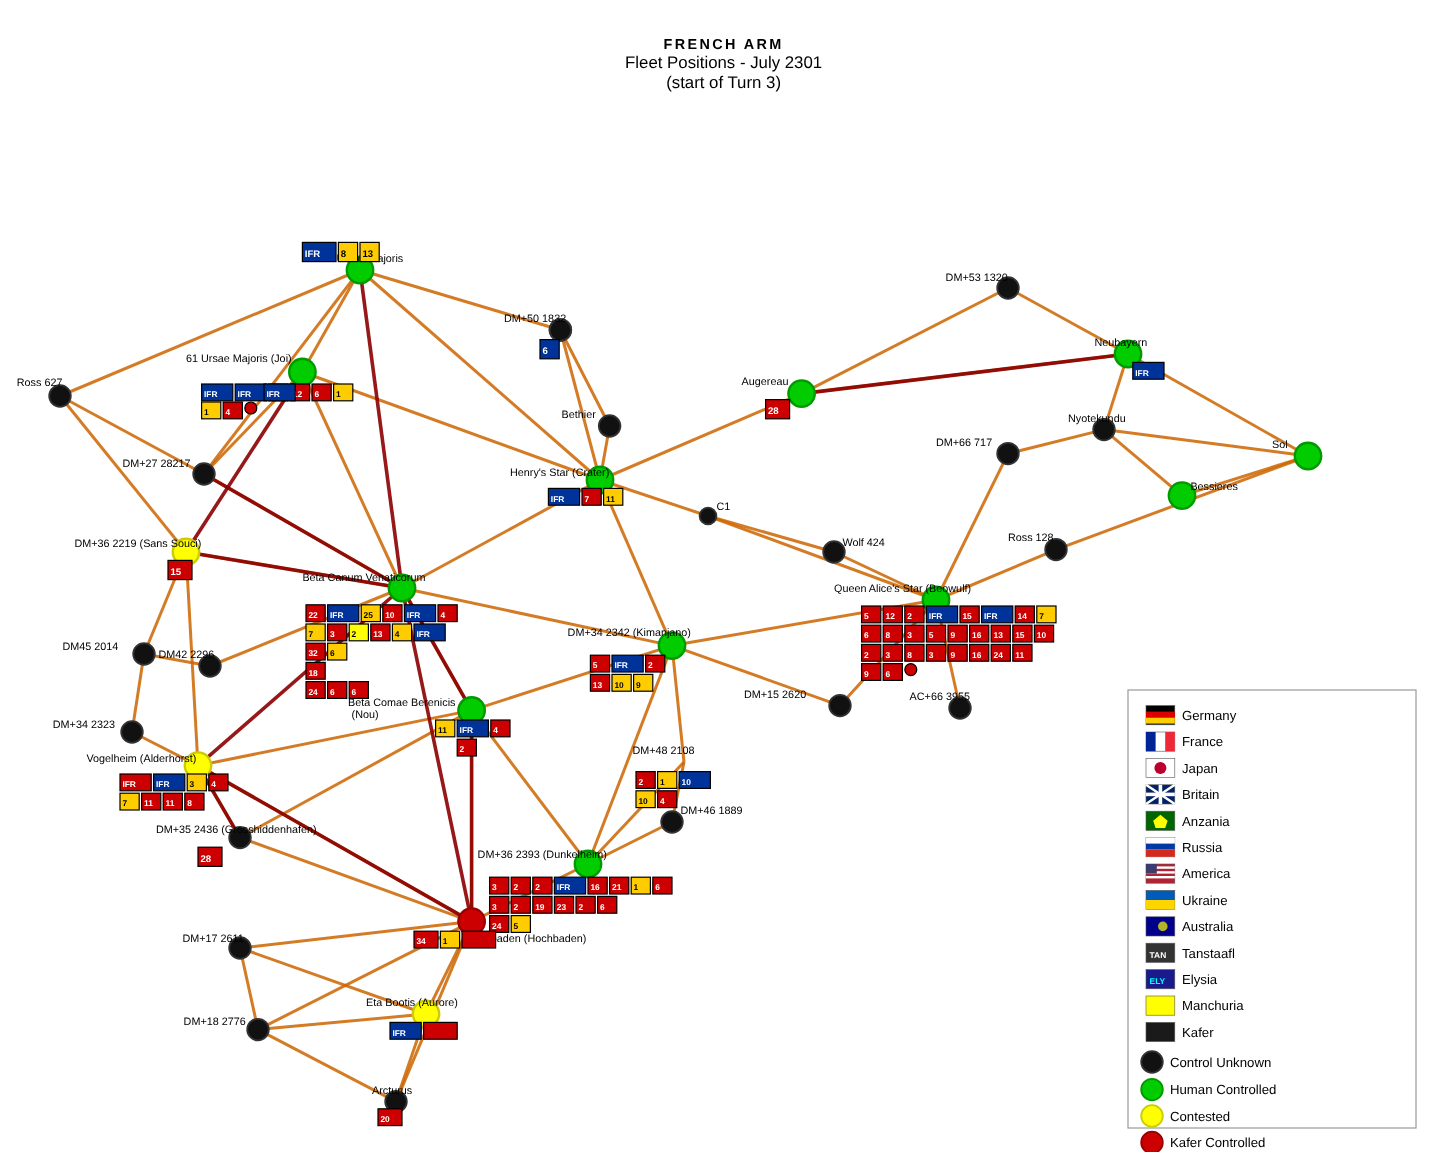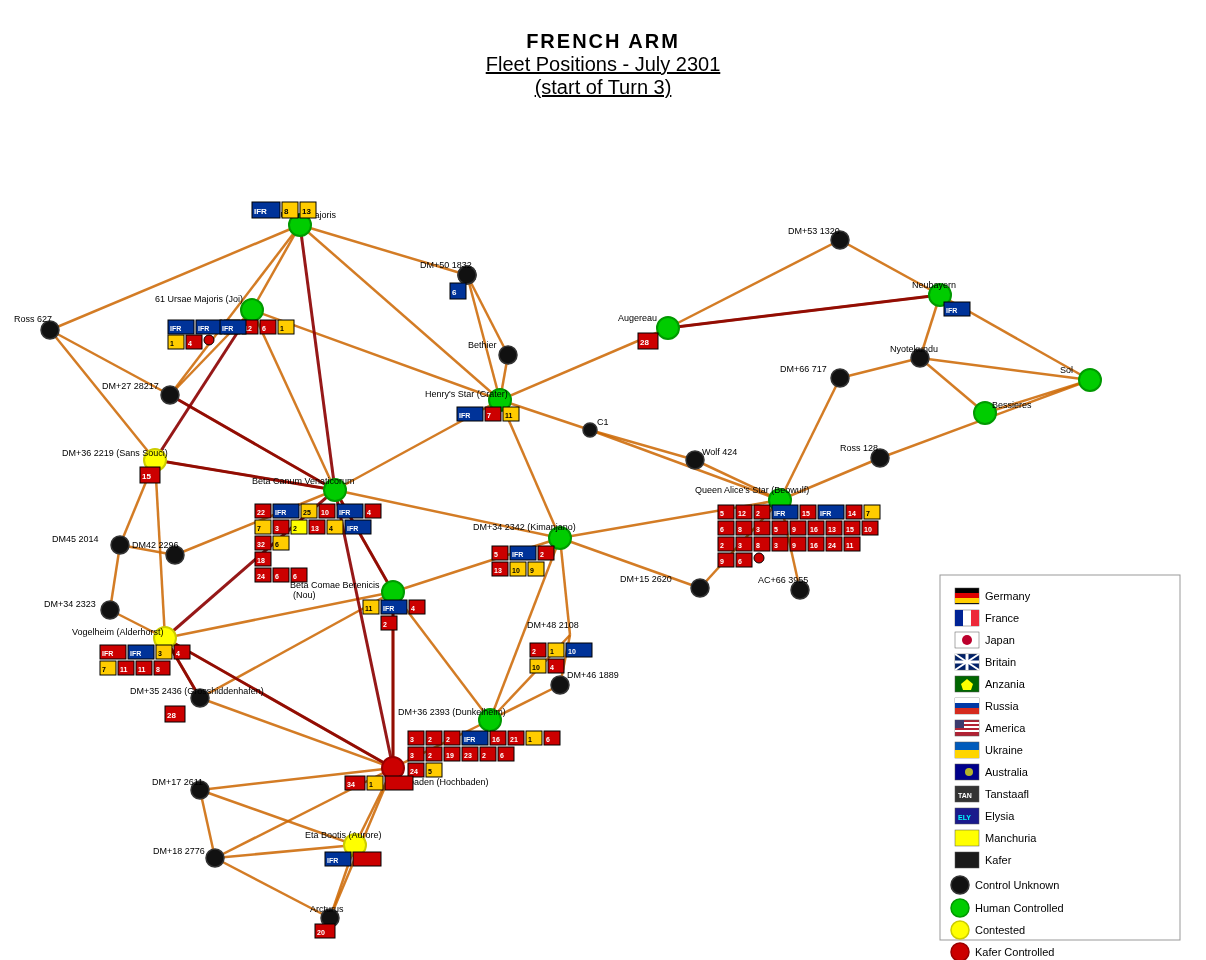--- a/index.html
+++ b/index.html
@@ -17,27 +17,26 @@
       width: 1206px;
       height: 960px;
     }
     .title-block {
       position: absolute;
       top: 30px;
       left: 0; right: 0;
       text-align: center;
     }
     .title-line1 {
-      font-size: 20px;
+      font-size: 12px;
       font-weight: bold;
       letter-spacing: 2px;
     }
     .title-line2, .title-line3 {
-      font-size: 20px;
-      text-decoration: underline;
+      font-size: 14px;
     }
   </style>
 </head>
 <body>
 
 <div class="title-block">
   <div class="title-line1">FRENCH ARM</div>
   <div class="title-line2">Fleet Positions -  July 2301</div>
   <div class="title-line3">(start of Turn 3)</div>
 </div>

